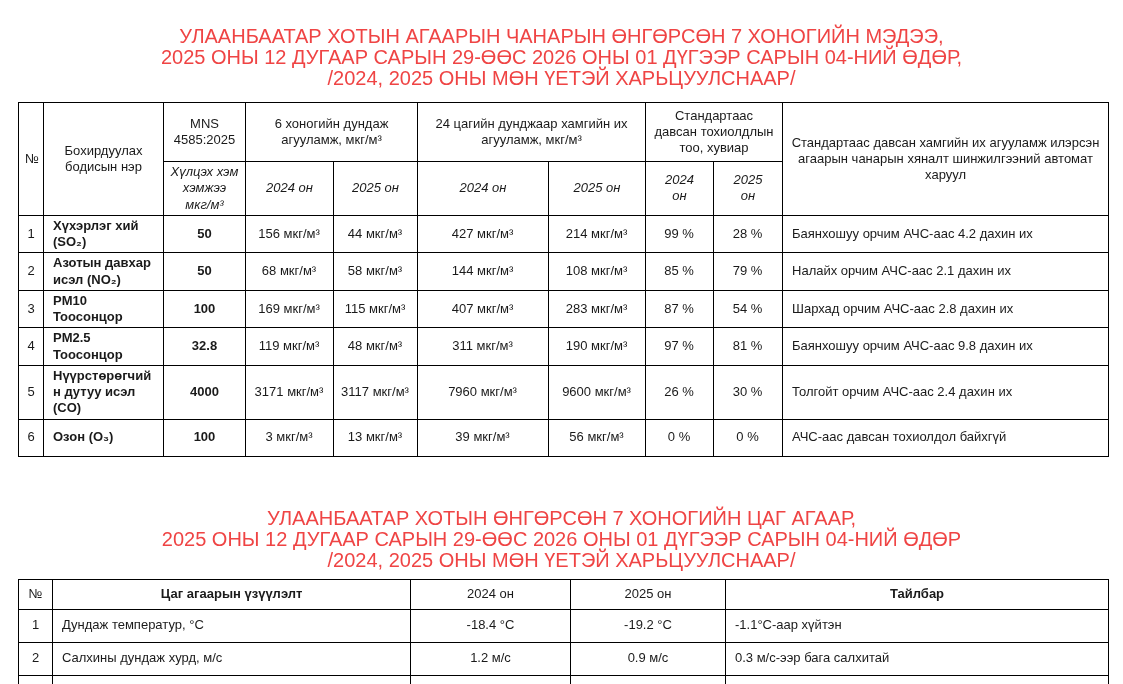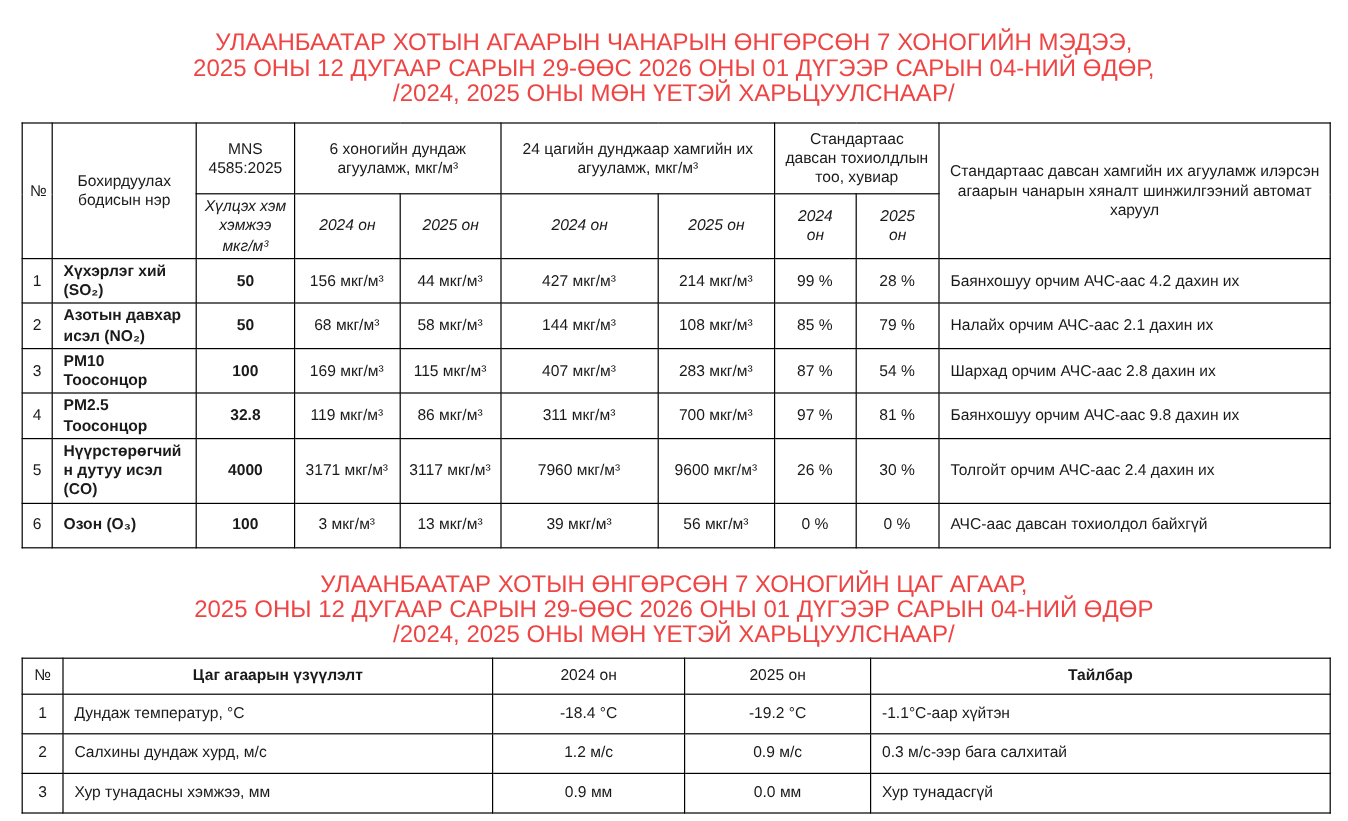--- a/index.html
+++ b/index.html
@@ -14,21 +14,21 @@
   .page { padding: 26px 15px 0 15px; }
 
   .doc-title {
     text-align: center;
     font-size: 20px;
     line-height: 21px;
     color: #ef4444;
     white-space: nowrap;
   }
   .title-block-1 { margin-bottom: 13px; }
-  .title-block-2 { margin-top: 20px; margin-bottom: 8px; }
+  .title-block-2 { margin-top: 51px; margin-bottom: 8px; }
 
   table {
     border-collapse: collapse;
     table-layout: fixed;
     margin-left: 3px;
     width: 1090px;
   }
   td {
     border: 1px solid #000;
     font-size: 13px;
@@ -128,23 +128,23 @@
       <td class="r">283 мкг/м³</td>
       <td class="r">87 %</td>
       <td class="r">54 %</td>
       <td class="l">Шархад орчим АЧС-аас 2.8 дахин их</td>
     </tr>
     <tr class="dr">
       <td class="c">4</td>
       <td class="l b">PM2.5 Тоосонцор</td>
       <td class="c b">32.8</td>
       <td class="r">119 мкг/м³</td>
-      <td class="r">86 мкг/м³</td>
+      <td class="r">48 мкг/м³</td>
       <td class="r">311 мкг/м³</td>
-      <td class="r">700 мкг/м³</td>
+      <td class="r">190 мкг/м³</td>
       <td class="r">97 %</td>
       <td class="r">81 %</td>
       <td class="l">Баянхошуу орчим АЧС-аас 9.8 дахин их</td>
     </tr>
     <tr class="dr">
       <td class="c">5</td>
       <td class="l b">Нүүрстөрөгчийн дутуу исэл (CO)</td>
       <td class="c b">4000</td>
       <td class="r">3171 мкг/м³</td>
       <td class="r">3117 мкг/м³</td>

